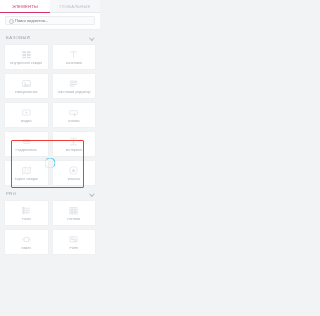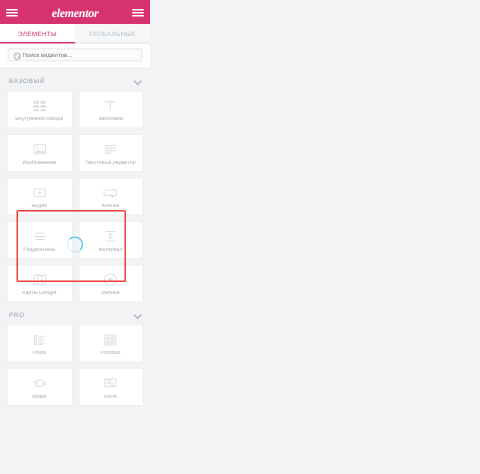--- a/index.html
+++ b/index.html
@@ -113,33 +113,20 @@
     border-top-color:#5bc8eb; border-right-color:#5bc8eb;
     border-radius:50%;
     z-index:21;
   }
 </style>
 </head>
 <body>
 
 <div id="app">
 
-  <div class="topbar">
-    <div class="burger">
-      <i></i>
-        <i></i>
-        <i></i>
-    </div>
-    <div class="logo">elementor</div>
-    <div class="burger">
-      <i></i>
-        <i></i>
-        <i></i>
-    </div>
-  </div>
 
   <div class="tabs">
     <div class="tab active">ЭЛЕМЕНТЫ</div>
     <div class="tab">ГЛОБАЛЬНЫЕ</div>
   </div>
 
   <div class="searchwrap">
     <div class="searchbox">
       <span class="mag"></span>
       <input type="text" placeholder="Поиск виджетов..." style="">

